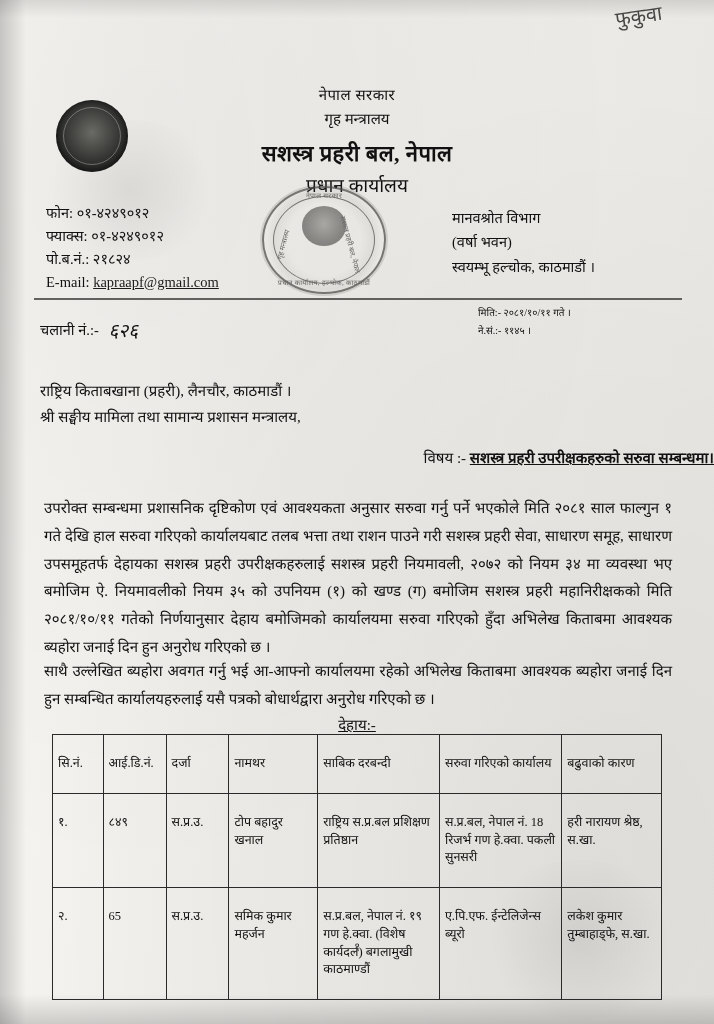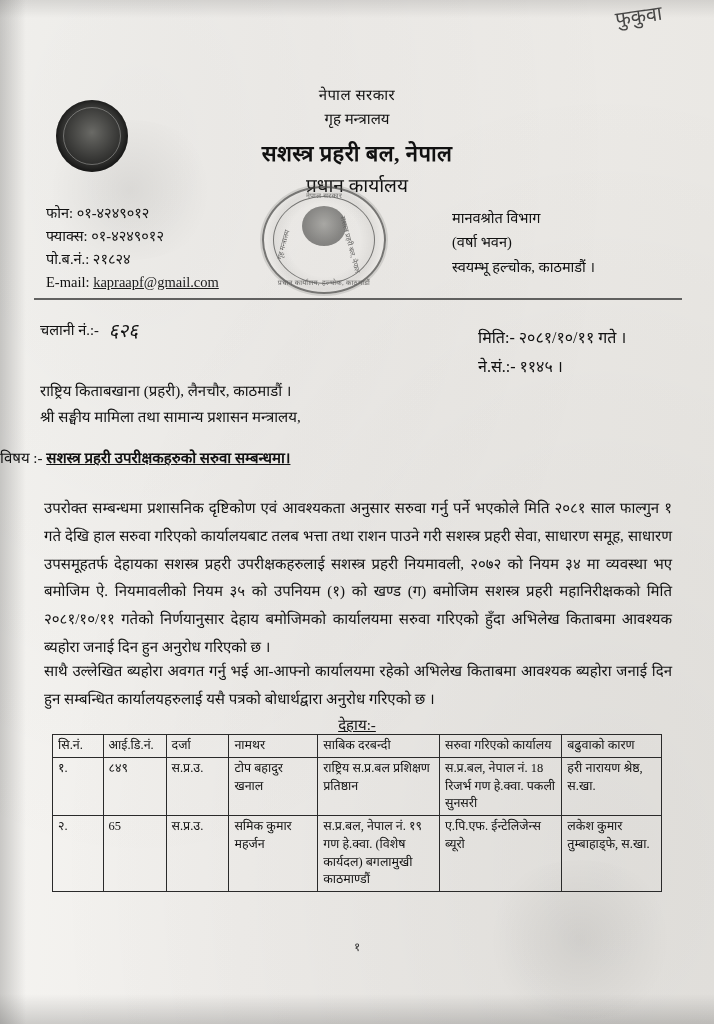--- a/index.html
+++ b/index.html
@@ -177,22 +177,22 @@
   .meta-left {
     position: absolute;
     left: 40px;
     top: 312px;
     font-size: 14.5px;
     line-height: 1.8;
   }
   .meta-right {
     position: absolute;
     left: 478px;
-    top: 324px;
-    font-size: 16px;
+    top: 304px;
+    font-size: 10px;
     line-height: 1.8;
   }
   .chalani-hand {
     font-family: "Liberation Serif", serif;
     font-size: 19px;
     font-style: italic;
     margin-left: 6px;
     position: relative;
     top: 2px;
   }
@@ -205,21 +205,21 @@
     font-size: 15px;
     line-height: 1.75;
   }
 
   
   .subject {
     position: absolute;
     left: 0;
     top: 447px;
     width: 714px;
-    text-align: left;
+    text-align: right;
     font-size: 15px;
   }
   .subject .subject-text {
     text-decoration: underline;
     font-weight: bold;
   }
 
   
   .body-1 {
     position: absolute;
@@ -257,21 +257,21 @@
     width: 610px;
   }
   table.sarwa {
     border-collapse: collapse;
     width: 610px;
     font-size: 12.5px;
     line-height: 1.42;
   }
   table.sarwa th, table.sarwa td {
     border: 1px solid #2a2a2a;
-    padding: 2px 5px;
+    padding: 20px 5px;
     vertical-align: top;
     text-align: left;
   }
   table.sarwa th {
     font-weight: normal;
     text-align: left;
   }
   .col-sn { width: 44px; text-align: center; }
   .col-id { width: 54px; text-align: center; }
   .col-darja { width: 58px; text-align: center; }

